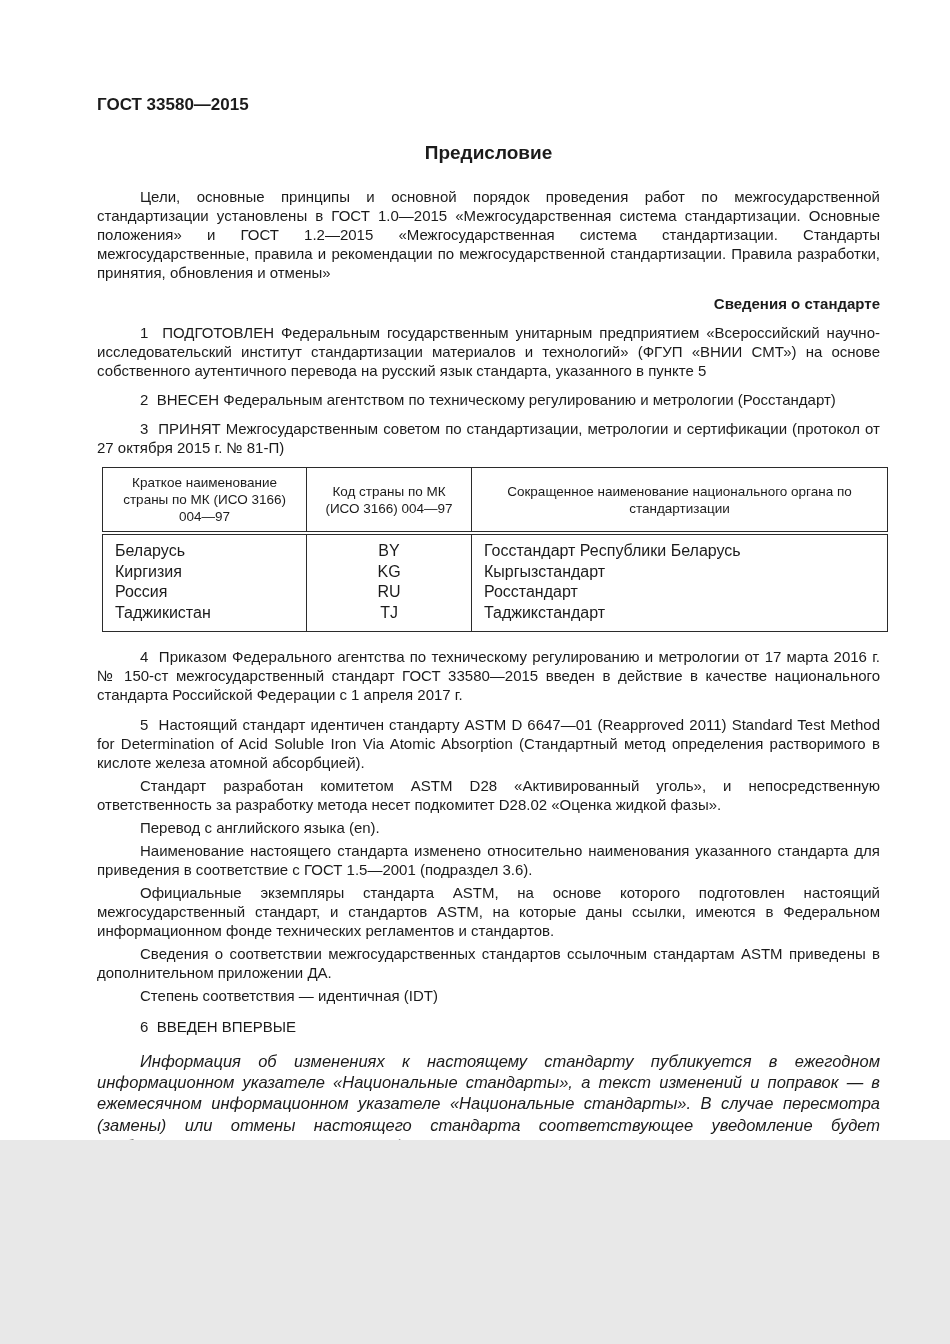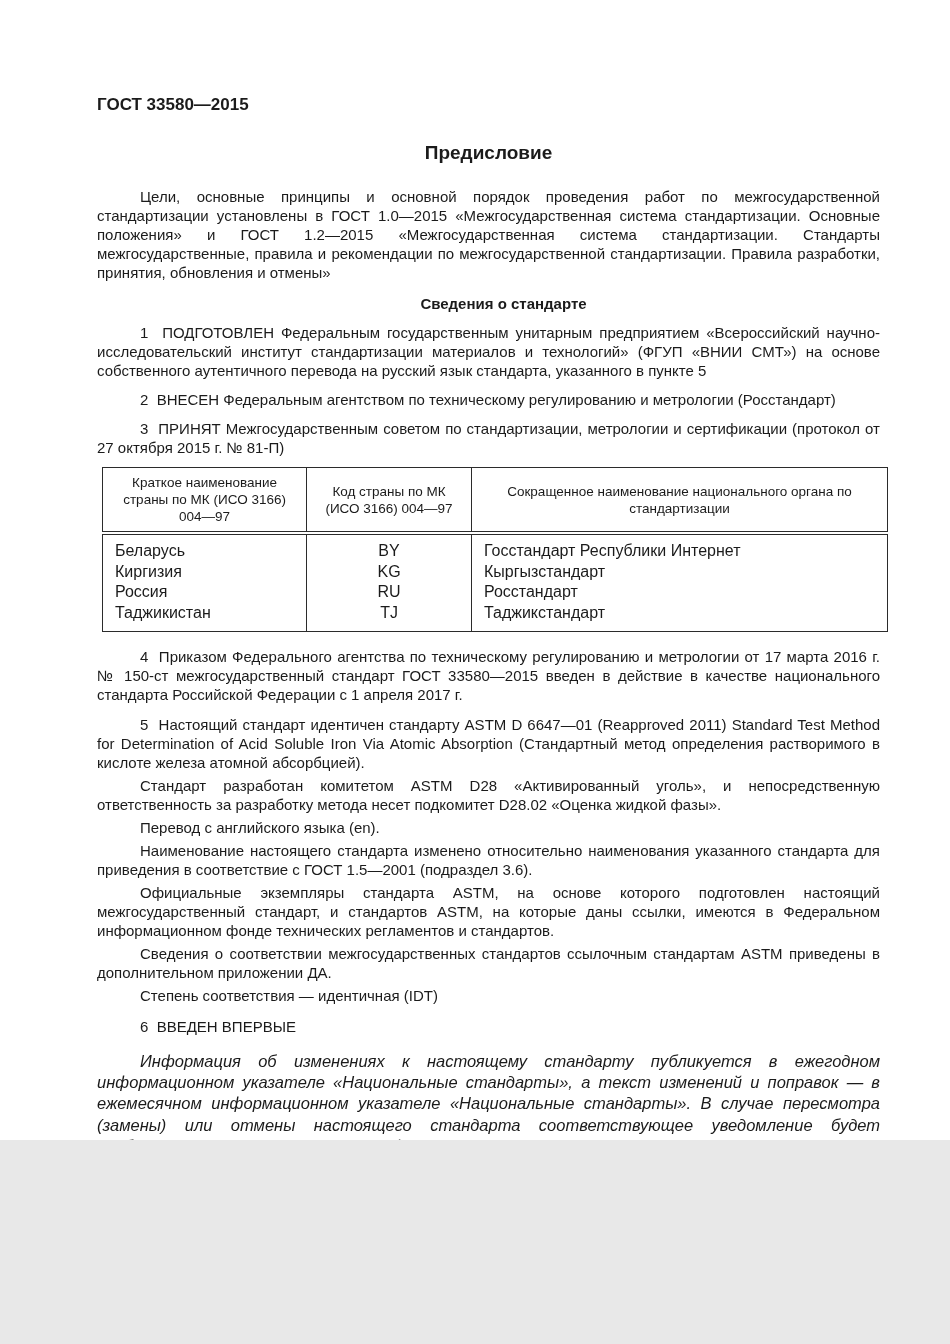--- a/index.html
+++ b/index.html
@@ -36,21 +36,21 @@
     font-size: 15px;
     line-height: 19px;
     text-align: justify;
     text-indent: 43px;
   }
   .intro { margin-top: 23px; }
   .section-heading {
     margin-top: 12px;
     font-weight: bold;
     text-indent: 30px;
-    text-align: center;
+    text-align: right;
   }
   .clause { margin-top: 10px; }
   .vote-line { margin-top: 14px; text-align: left; }
   .voting-table {
     margin-top: 10px;
     margin-left: 5px;
     width: 786px;
     border-collapse: collapse;
     border: 1.5px solid #2b2b2b;
   }
@@ -121,21 +121,21 @@
         <tr>
           <th class="col-country">Краткое наименование страны по МК (ИСО 3166) 004—97</th>
           <th class="col-code">Код страны по МК (ИСО 3166) 004—97</th>
           <th class="col-org">Сокращенное наименование национального органа по стандартизации</th>
         </tr>
       </thead>
       <tbody>
         <tr>
           <td>Беларусь</td>
           <td class="center">BY</td>
-          <td>Госстандарт Республики Интернет</td>
+          <td>Госстандарт Республики Беларусь</td>
         </tr>
         <tr>
           <td>Киргизия</td>
           <td class="center">KG</td>
           <td>Кыргызстандарт</td>
         </tr>
         <tr>
           <td>Россия</td>
           <td class="center">RU</td>
           <td>Росстандарт</td>

